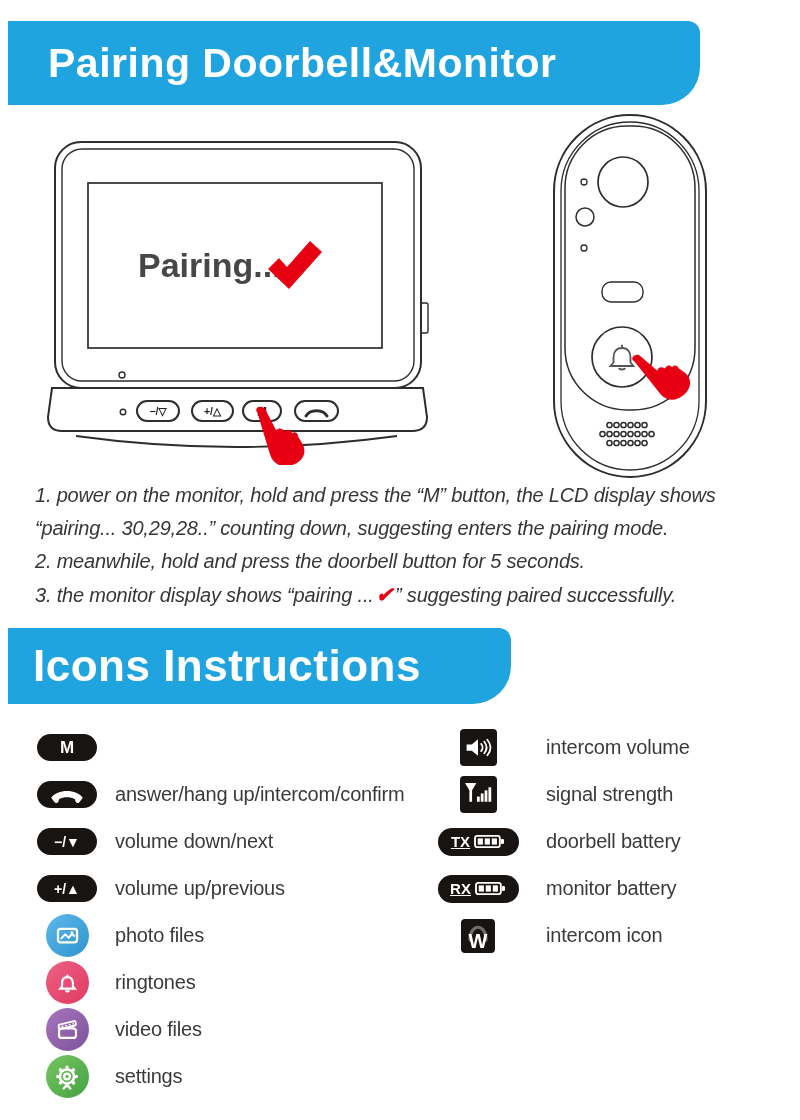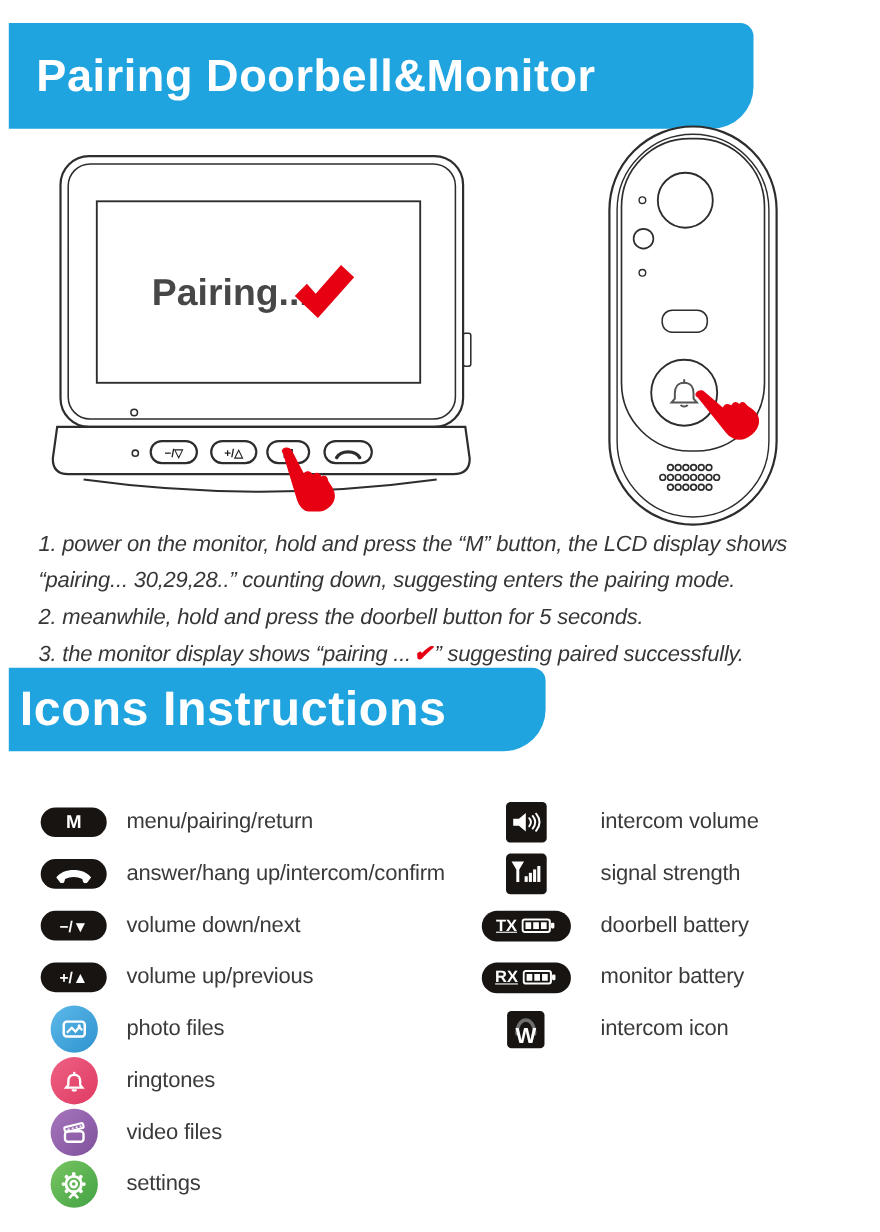--- a/index.html
+++ b/index.html
@@ -1,21 +1,21 @@
 <!DOCTYPE html>
 <html><head>
 <meta charset="utf-8">
 <style>
   html,body{margin:0;padding:0;background:#fff;}
   .page{position:relative;width:800px;height:1120px;background:#fff;overflow:hidden;
         font-family:"Liberation Sans",sans-serif;}
   .banner{position:absolute;left:8px;background:#1FA4DF;color:#fff;font-weight:bold;
           border-radius:0 12px 38px 0;display:flex;align-items:center;}
-  .banner1{top:21px;width:652px;height:96px;font-size:41px;padding-left:25px;letter-spacing:.5px;}
-  .banner2{top:607px;width:478px;height:76px;font-size:44px;padding-left:10px;letter-spacing:.5px;}
+  .banner1{top:21px;width:652px;height:84px;font-size:41px;padding-left:40px;letter-spacing:.5px;}
+  .banner2{top:628px;width:478px;height:76px;font-size:44px;padding-left:25px;letter-spacing:.5px;}
   .illu{position:absolute;}
   .steps{position:absolute;left:35px;top:479px;width:748px;font-size:20px;line-height:33px;
          color:#363636;letter-spacing:-0.2px;}
   .steps p{margin:0;font-style:italic;}
   .check-inline{color:#E60012;font-weight:bold;font-size:21px;padding:0 2px;}
   
   .col{position:absolute;display:flex;flex-direction:column;}
   .col-left{left:37px;top:724px;width:392px;}
   .col-right{left:430px;top:724px;width:360px;}
   .lrow{height:47px;display:flex;align-items:center;}
@@ -133,21 +133,20 @@
   </div>
 
   <div class="col col-left">
 
     <div class="lrow">
       <div class="islot">
           <div class="pill">
         <span class="g gm">M</span>
           </div>
         </div>
-      <span class="llabel">menu/pairing/return</span>
     </div>
 
     <div class="lrow">
       <div class="islot">
           <div class="pill">
         <svg width="38" height="17" viewBox="0 0 36 16">
           <path fill="#fff" d="M3 11 C9 2.5 27 2.5 33 11 L29.5 15.5 C28 16.5 26.5 16 26 14.5 L25.4 12.3 C21 10 15 10 10.6 12.3 L10 14.5 C9.5 16 8 16.5 6.5 15.5 Z"></path>
         </svg>
           </div>
         </div>

